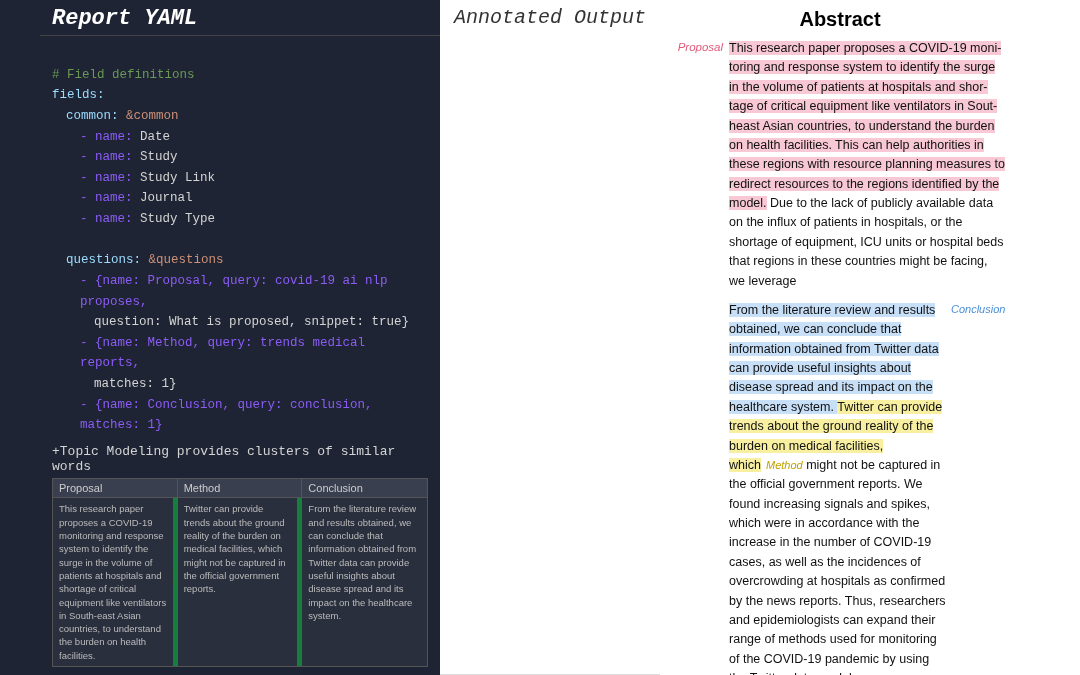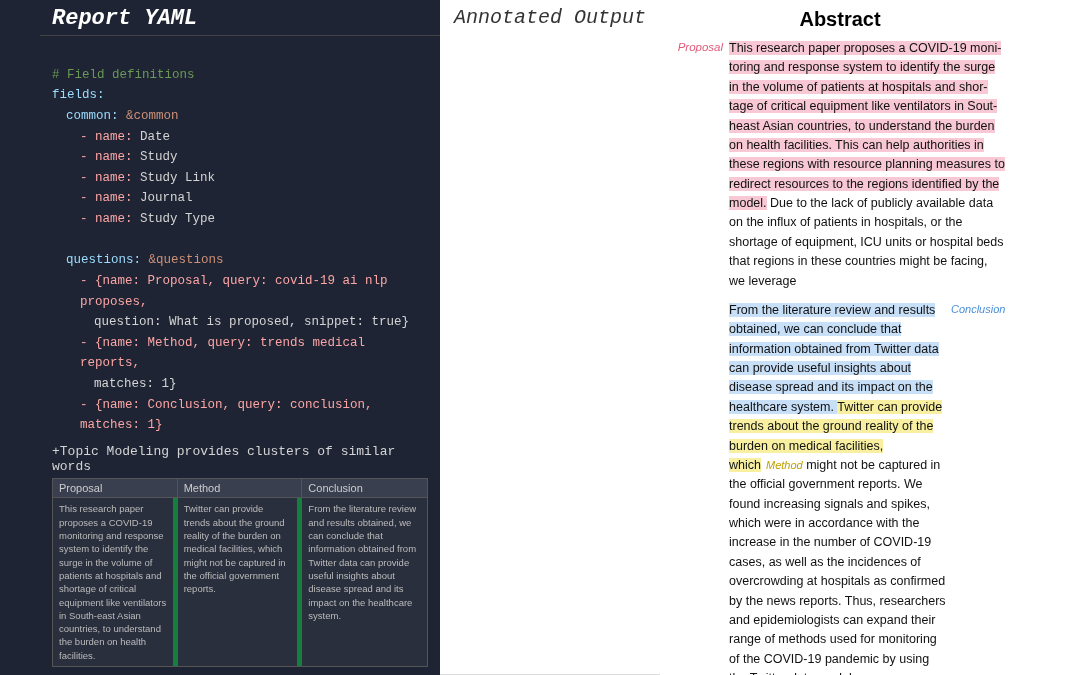--- a/index.html
+++ b/index.html
@@ -43,21 +43,21 @@
       overflow: hidden;
     }
 
     .yaml-key { color: #9cdcfe; }
     .yaml-anchor { color: #ce9178; }
     .yaml-value { color: #d4d4d4; }
     .yaml-comment { color: #6a9955; }
     .yaml-indent1 { padding-left: 14px; }
     .yaml-indent2 { padding-left: 28px; }
     .yaml-indent3 { padding-left: 42px; }
-    .yaml-dash { color: #fca5a5; text-align: center; }
+    .yaml-dash { color: #8b5cf6; text-align: center; }
     .yaml-merge { color: #c586c0; }
 
     .extracted-title {
       font-family: 'Courier New', monospace;
       font-size: 18px;
       font-weight: bold;
       font-style: italic;
       color: #fff;
       padding: 4px 12px 2px 12px;
     }

